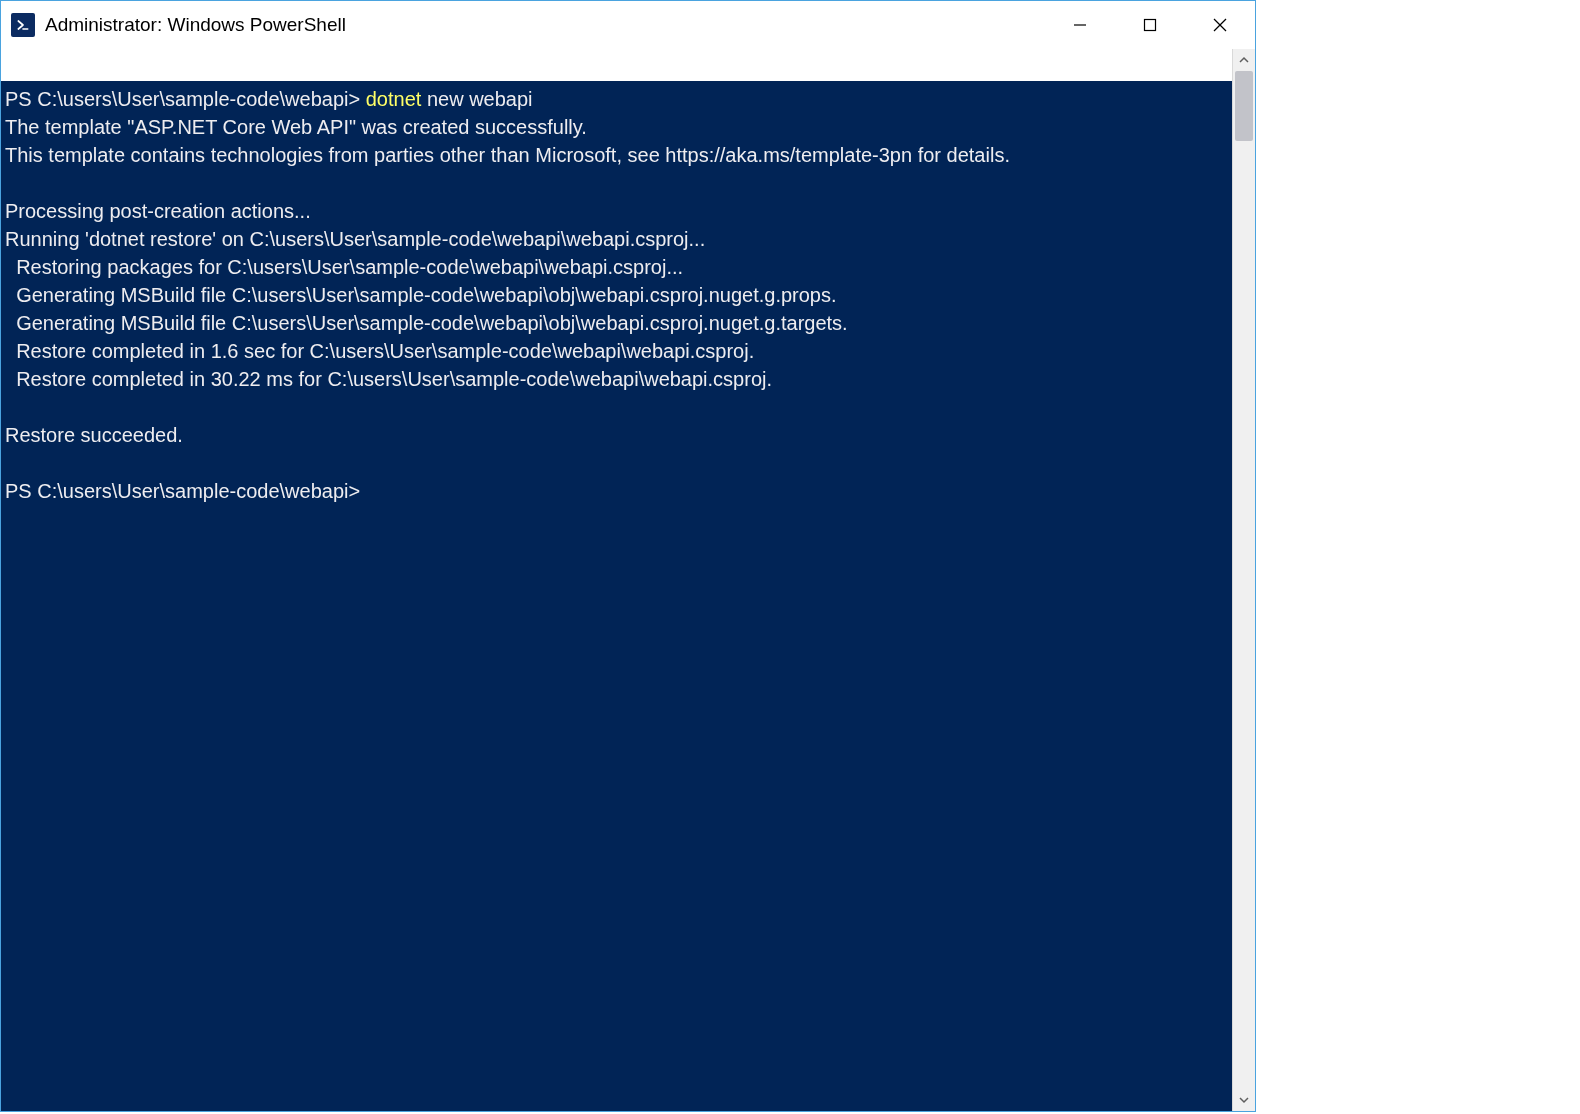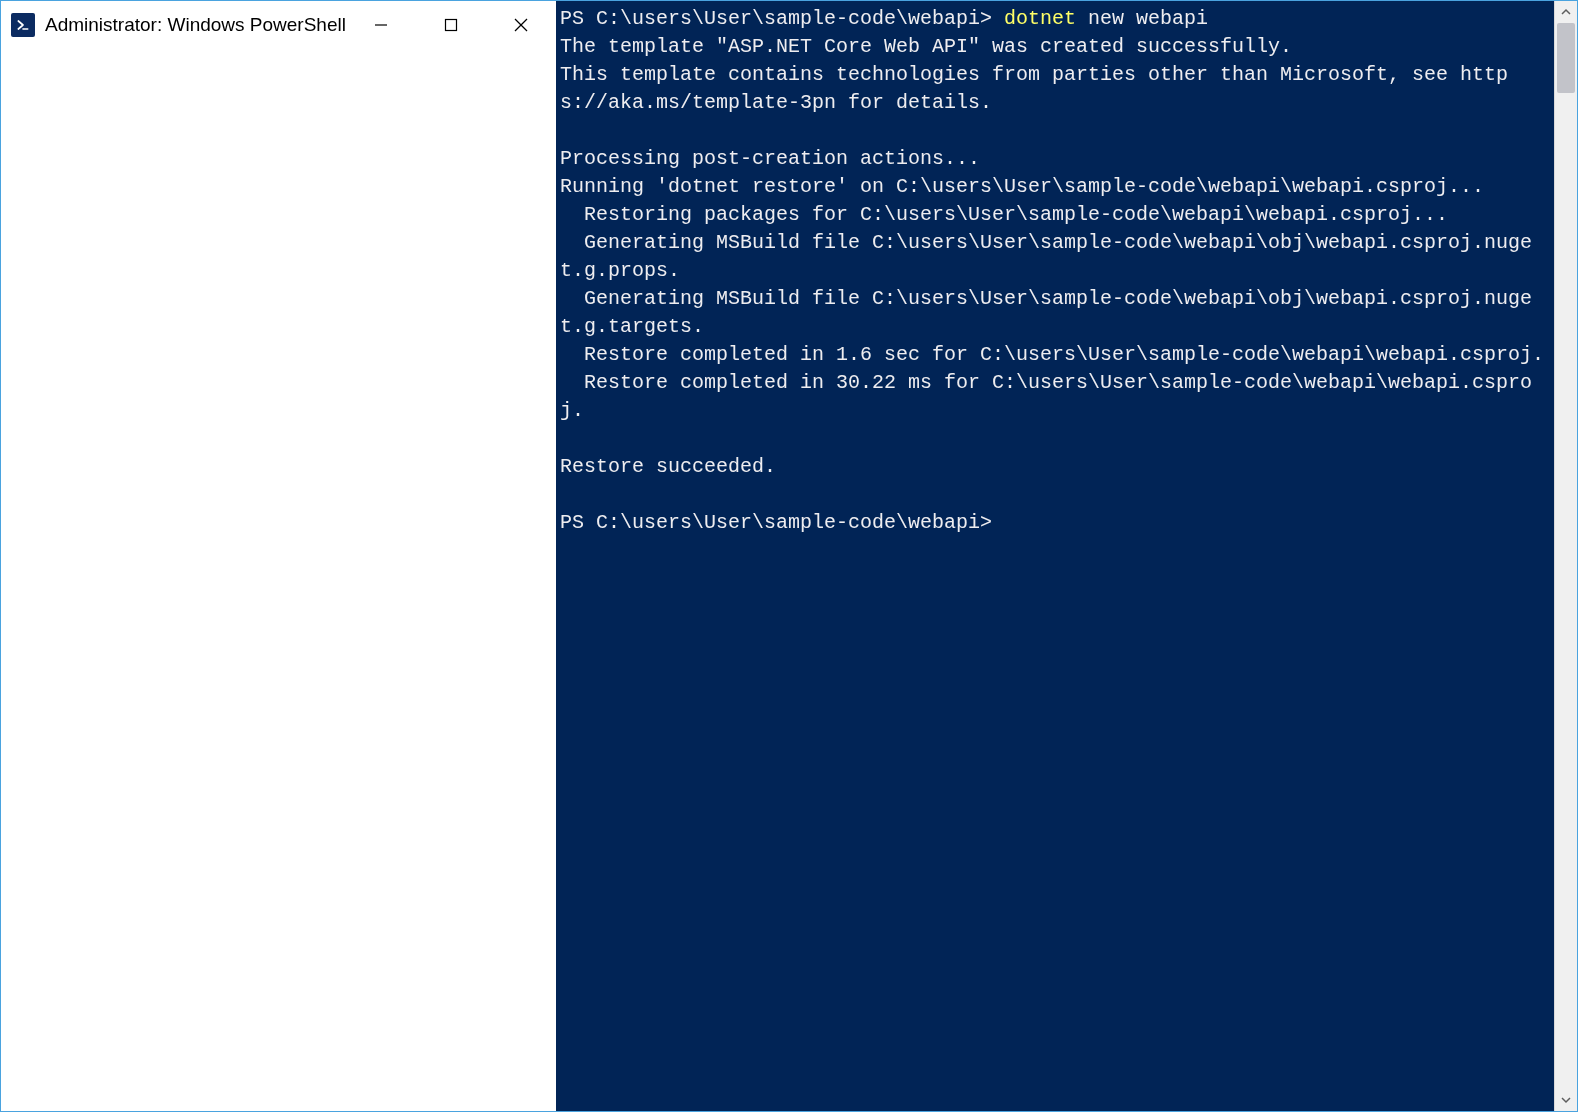--- a/index.html
+++ b/index.html
@@ -6,26 +6,26 @@
     margin: 0;
     padding: 0;
     width: 1580px;
     height: 1114px;
     font-family: "Segoe UI", Tahoma, sans-serif;
     background: #ffffff;
     overflow: hidden;
   }
 
   .window {
-    width: 1578px;
+    width: 1256px;
     height: 1112px;
     border: 1px solid #4aa3df;
     box-sizing: border-box;
     display: flex;
-    flex-direction: row;
+    flex-direction: column;
     background: #ffffff;
   }
 
   
   .titlebar {
     height: 48px;
     background: #ffffff;
     display: flex;
     align-items: center;
     padding-left: 10px;
@@ -76,27 +76,28 @@
   .body {
     flex: 1;
     display: flex;
     min-height: 0;
   }
 
   .terminal {
     flex: 1;
     background: #012456;
     color: #eeedf0;
-    font-family: Liberation Mono, monospace;
+    font-family: Liberation Sans, sans-serif;
     font-size: 20px;
     line-height: 28px;
     padding: 4px 0 0 4px;
     white-space: pre-wrap;
     word-break: break-all;
     overflow: hidden;
+    margin-top: 32px;
   }
 
   .terminal .yellow { color: #ffff66; }
 
   
   .scrollbar {
     width: 22px;
     background: #f0f0f0;
     display: flex;
     flex-direction: column;

